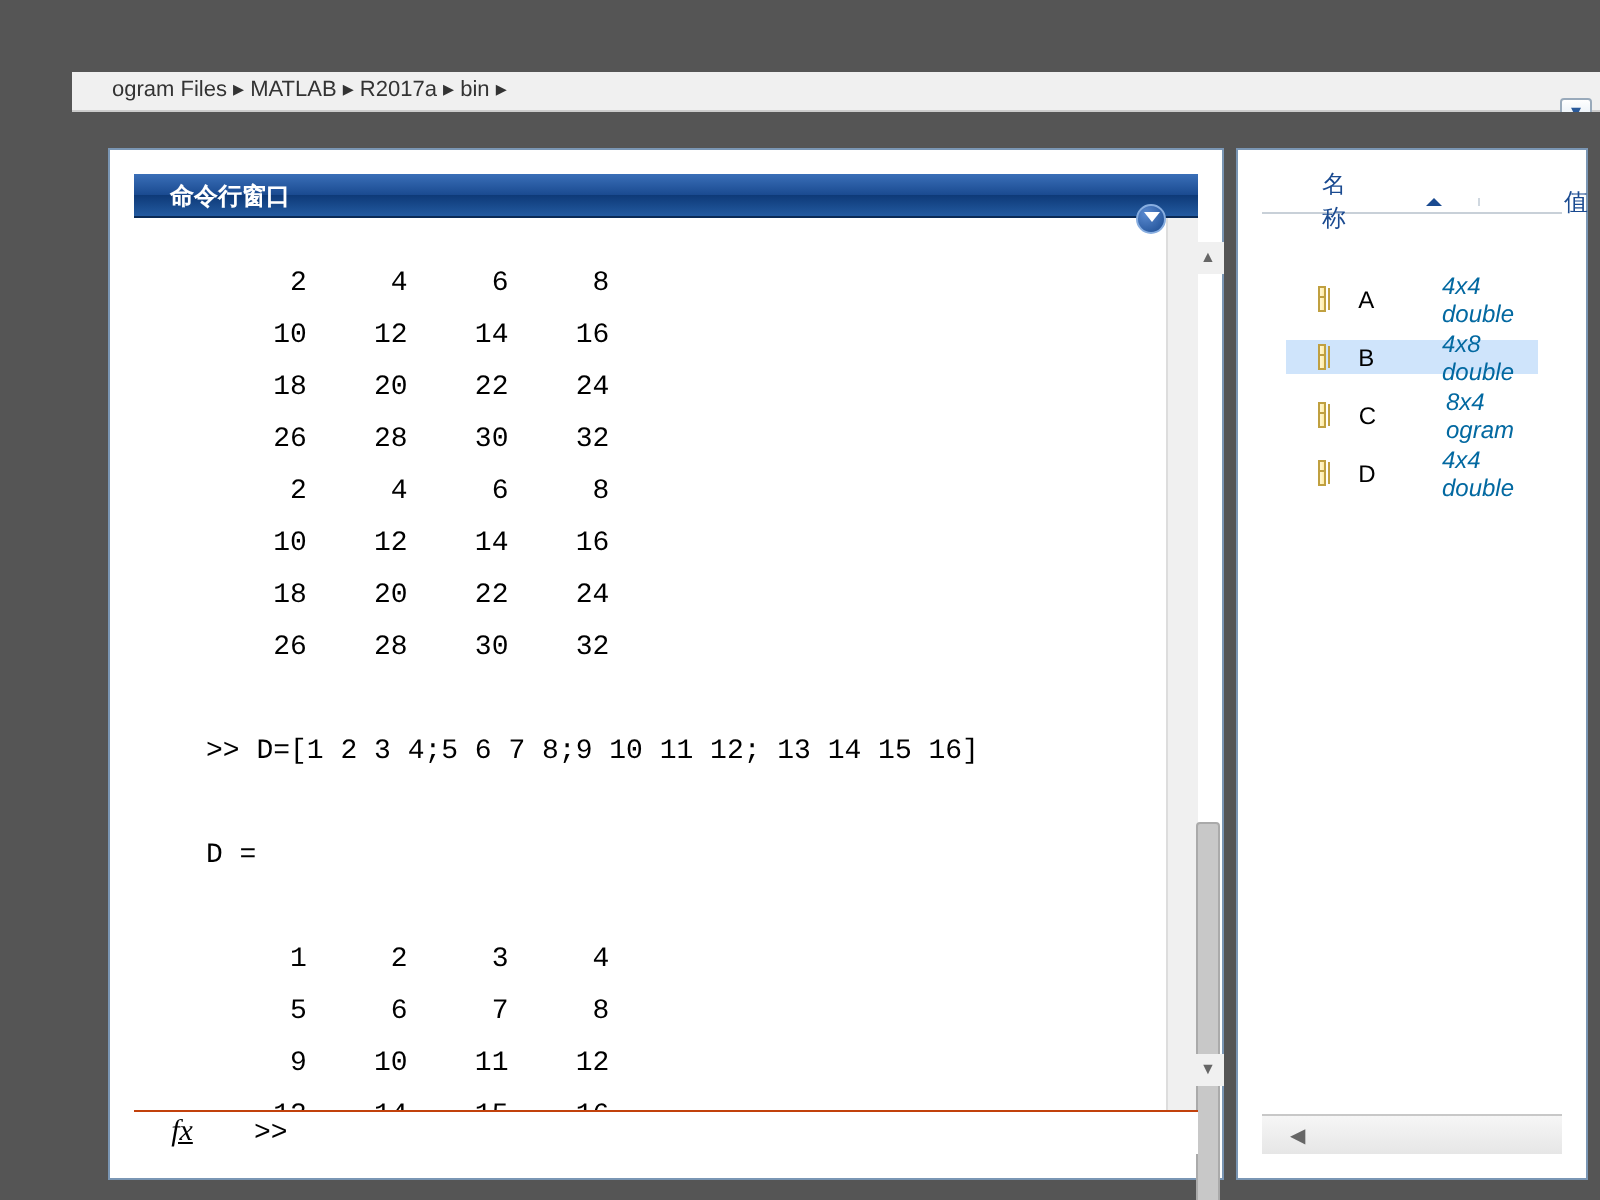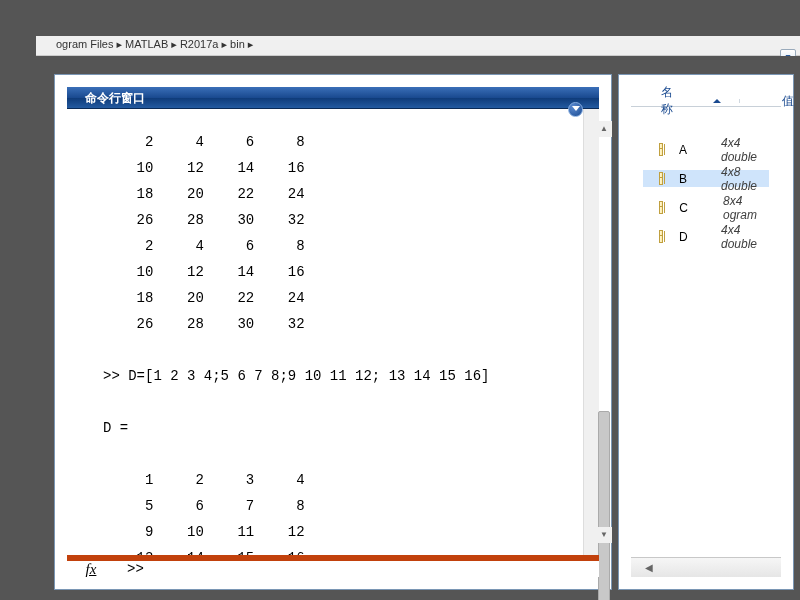--- a/index.html
+++ b/index.html
@@ -117,21 +117,21 @@
     left: 2px; width: 12px;
     top: 290px; height: 210px;
     background: #c8c8c8;
     border: 1px solid #aaa;
     border-radius: 2px;
   }
   .fxrow {
     position: absolute;
     left: 0; bottom: 0; right: 0;
     height: 22px;
-    border-top: 6px solid #c2410c;
+    border-top: 1px solid #c2410c;
     background: #fff;
     display: flex;
     align-items: center;
   }
   .fxrow .fx {
     font-family: "Times New Roman", serif;
     font-style: italic;
     font-size: 15px;
     color: #000;
     width: 24px;
@@ -190,21 +190,21 @@
     position: relative;
   }
   .varicon::before, .varicon::after {
     content: "";
     position: absolute;
     background: #c0a040;
   }
   .varicon::before { left: 4px; top: 0; width: 1px; height: 100%; }
   .varicon::after { left: 0; top: 4px; width: 100%; height: 1px; }
   .wsrow .vname { width: 110px; color: #000; }
-  .wsrow .vval { color: #404040; font-style: italic; }
+  .wsrow .vval { color: #0369a1; font-style: italic; }
   .wsbottom {
     position: absolute;
     left: 0; right: 0; bottom: 0; height: 20px;
     background: linear-gradient(#f6f6f6,#e6e6e6);
     border-top: 1px solid #c8c8c8;
     display: flex;
     align-items: center;
     padding-left: 2px;
   }
   .wsbottom .harrow {

